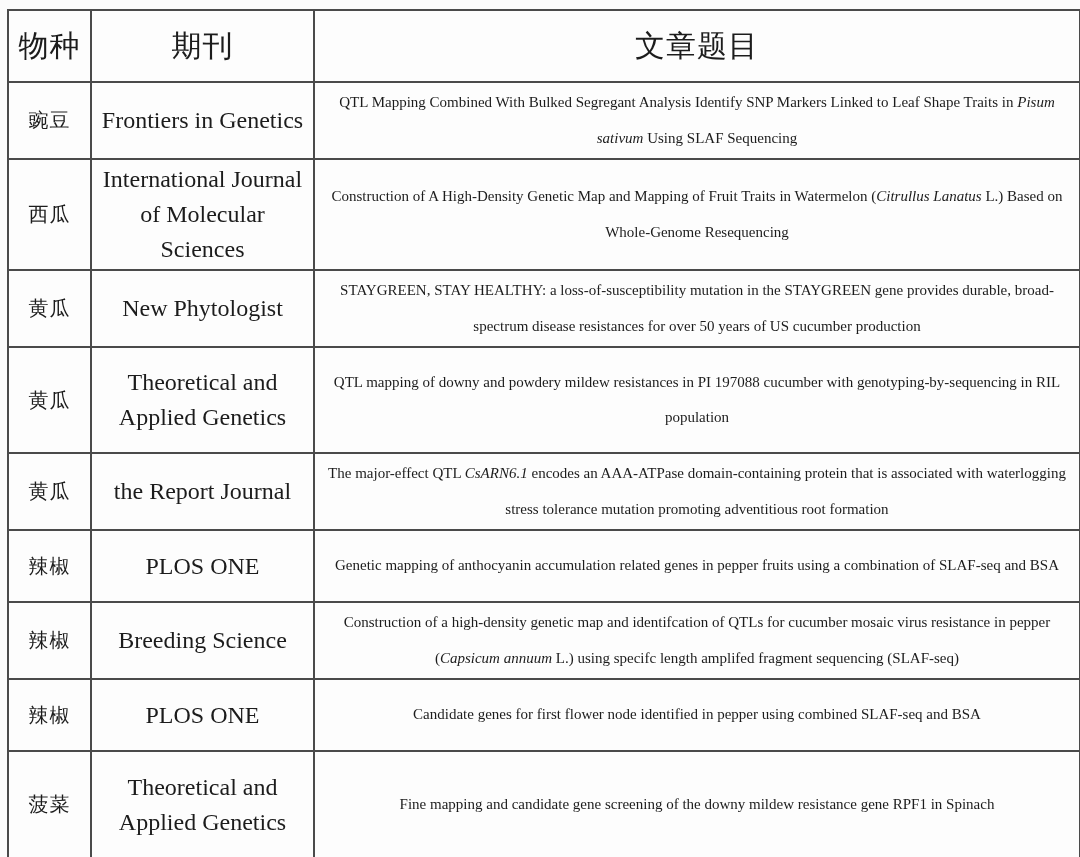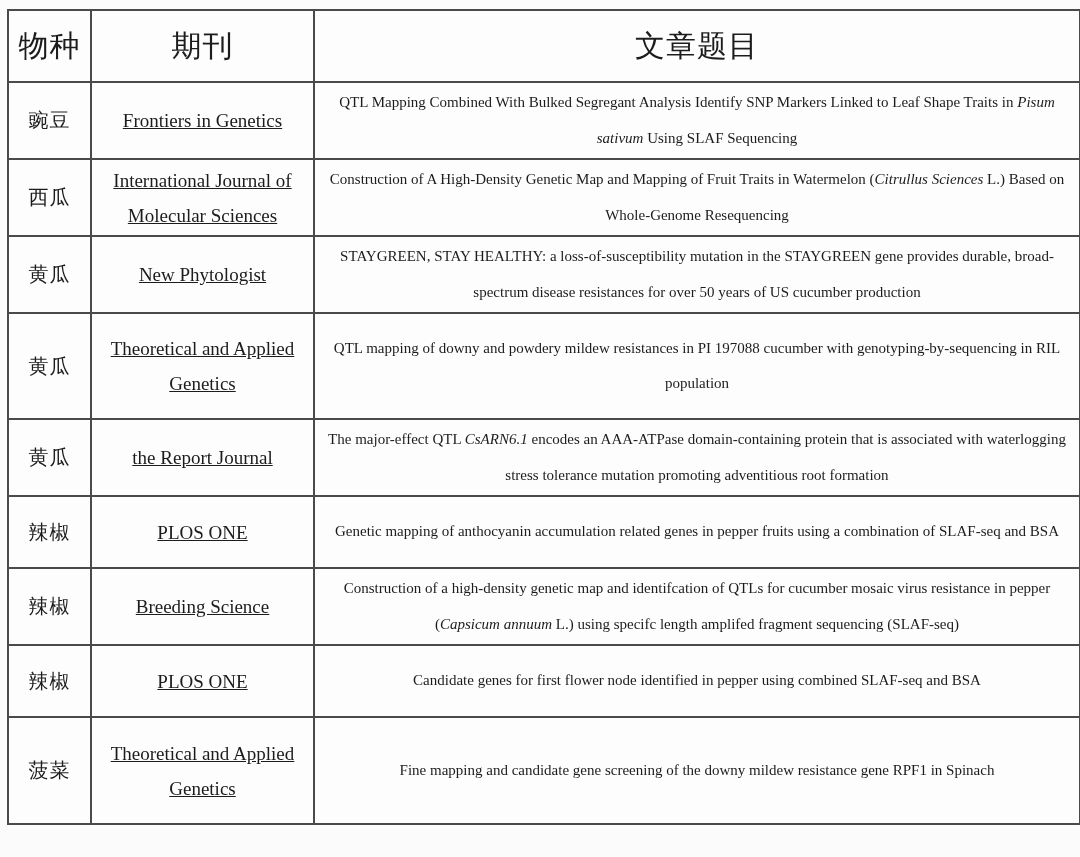--- a/index.html
+++ b/index.html
@@ -46,23 +46,22 @@
     letter-spacing: 1px;
   }
   thead tr { height: 72px; }
 
   td.species {
     font-family: "Liberation Sans", "DejaVu Sans", sans-serif;
     font-size: 20px;
     letter-spacing: 1px;
   }
   td.journal {
-    font-size: 19px;
+    font-size: 24px;
     line-height: 35px;
-    text-decoration: underline;
   }
   td.title {
     font-size: 15px;
     line-height: 35.5px;
     padding: 2px 3px;
   }
   td.title .it, td.journal .it { font-style: italic; }
 
   
   tbody tr:nth-child(1)  { height: 74px; margin-left: 32px;  }
@@ -97,21 +96,21 @@
     <tbody>
 
     <tr>
           <td class="species">豌豆</td>
           <td class="journal">Frontiers in Genetics</td>
           <td class="title"><span>QTL Mapping Combined With Bulked Segregant Analysis Identify SNP Markers Linked to Leaf Shape Traits in </span><span class="it">Pisum sativum</span><span> Using SLAF Sequencing</span></td>
         </tr>
         <tr>
           <td class="species">西瓜</td>
           <td class="journal">International Journal of Molecular Sciences</td>
-          <td class="title"><span>Construction of A High-Density Genetic Map and Mapping of Fruit Traits in Watermelon (</span><span class="it">Citrullus Sciences</span><span> L.) Based on Whole-Genome Resequencing</span></td>
+          <td class="title"><span>Construction of A High-Density Genetic Map and Mapping of Fruit Traits in Watermelon (</span><span class="it">Citrullus Lanatus</span><span> L.) Based on Whole-Genome Resequencing</span></td>
         </tr>
         <tr>
           <td class="species">黄瓜</td>
           <td class="journal">New Phytologist</td>
           <td class="title"><span>STAYGREEN, STAY HEALTHY: a loss-of-susceptibility mutation in the STAYGREEN gene provides durable, broad-spectrum disease resistances for over 50 years of US cucumber production</span></td>
         </tr>
         <tr>
           <td class="species">黄瓜</td>
           <td class="journal">Theoretical and Applied Genetics</td>
           <td class="title"><span>QTL mapping of downy and powdery mildew resistances in PI 197088 cucumber with genotyping-by-sequencing in RIL population</span></td>

